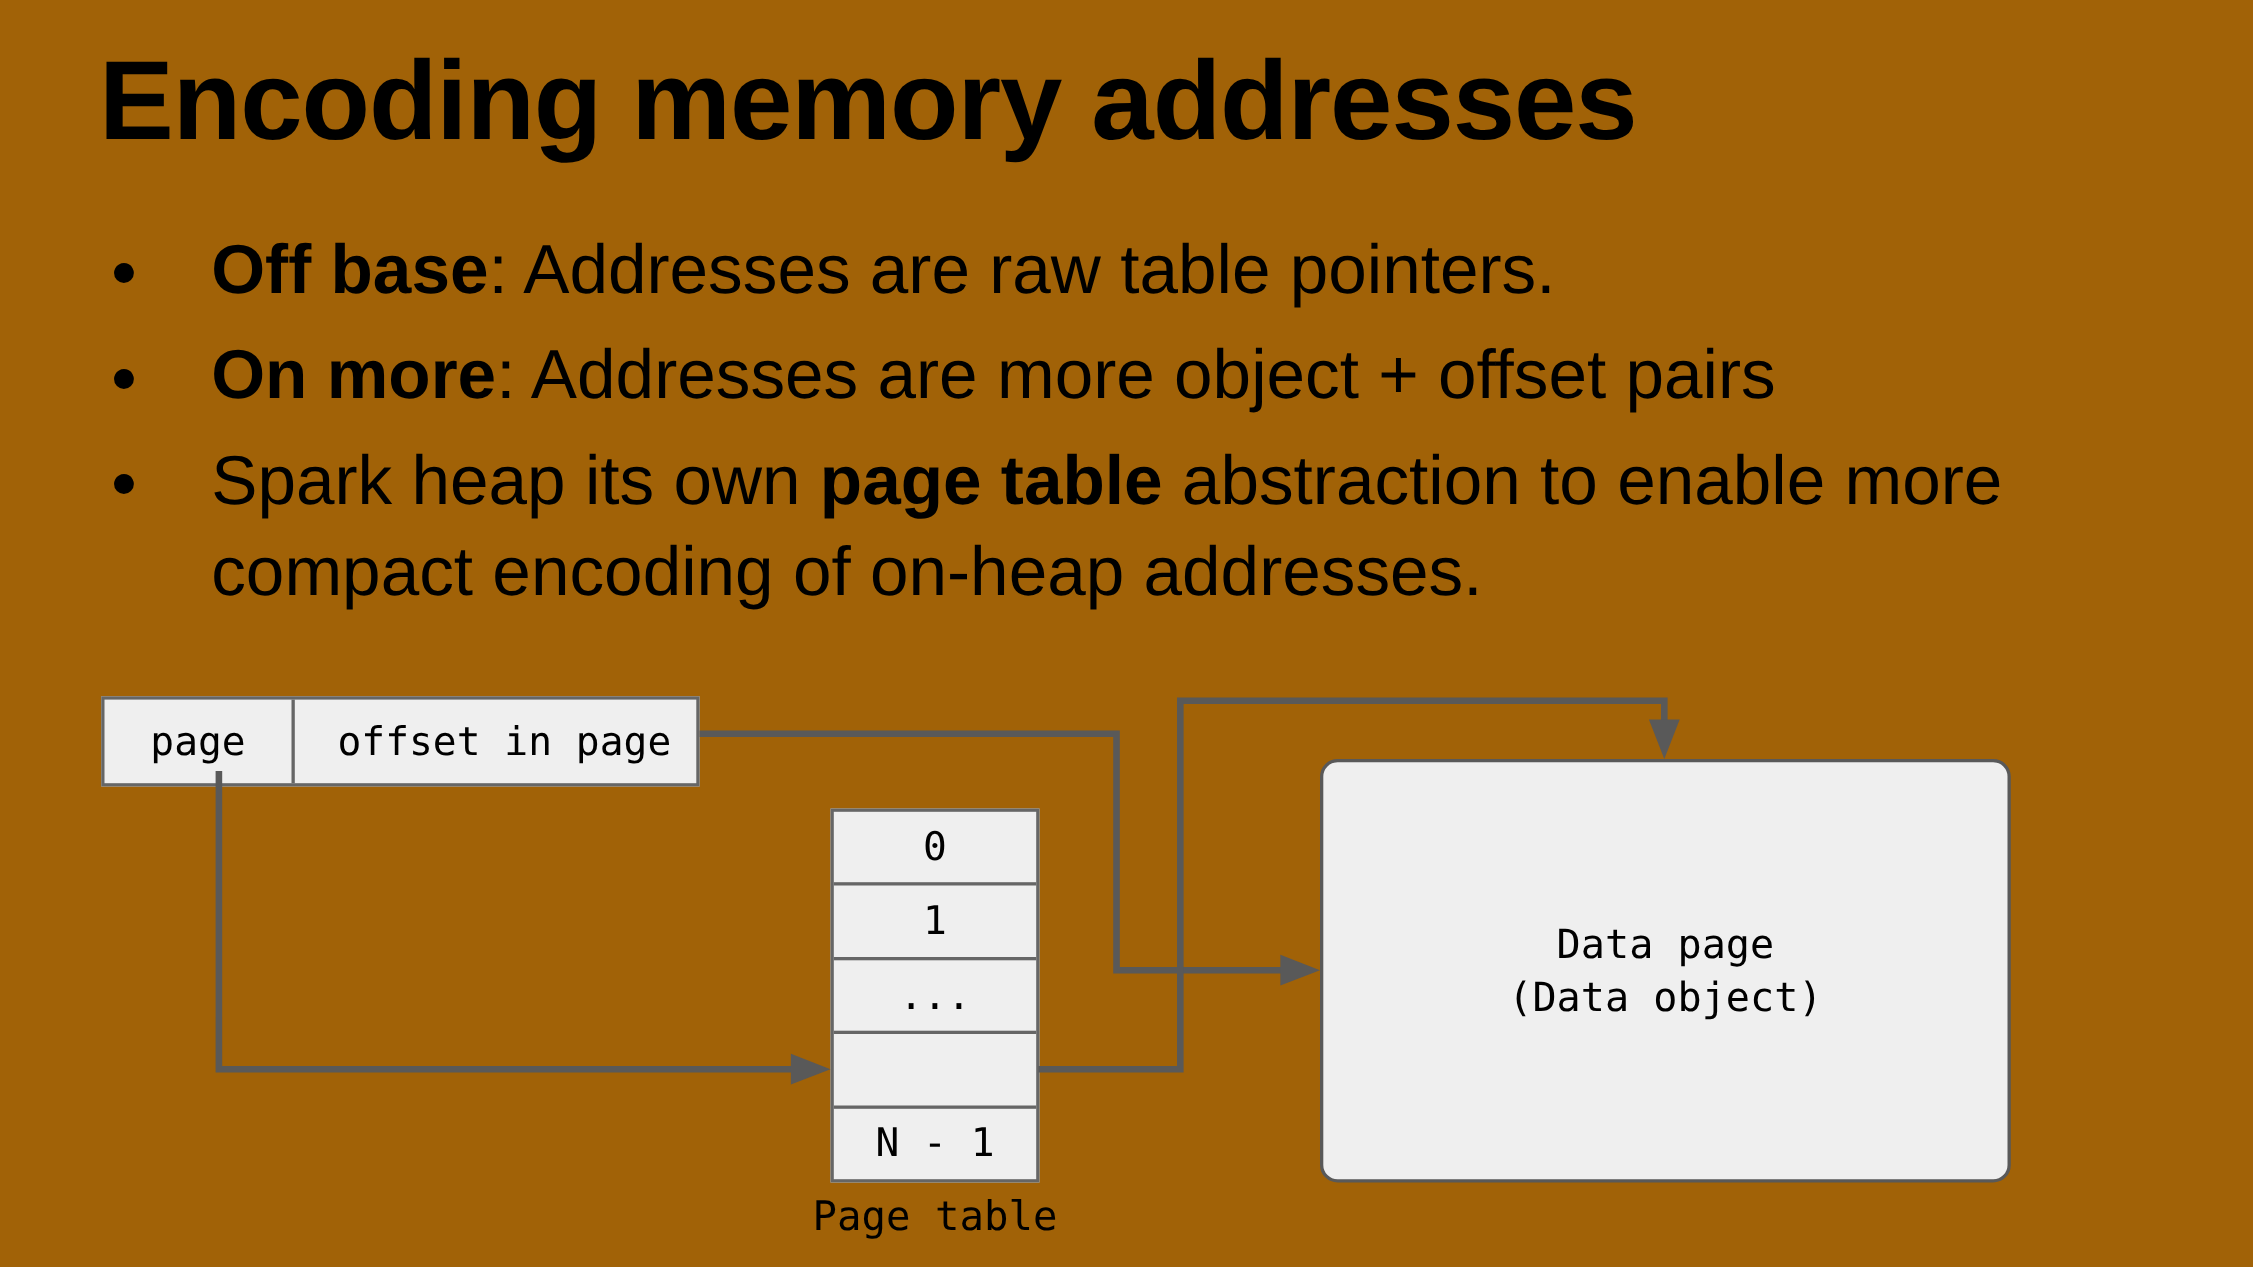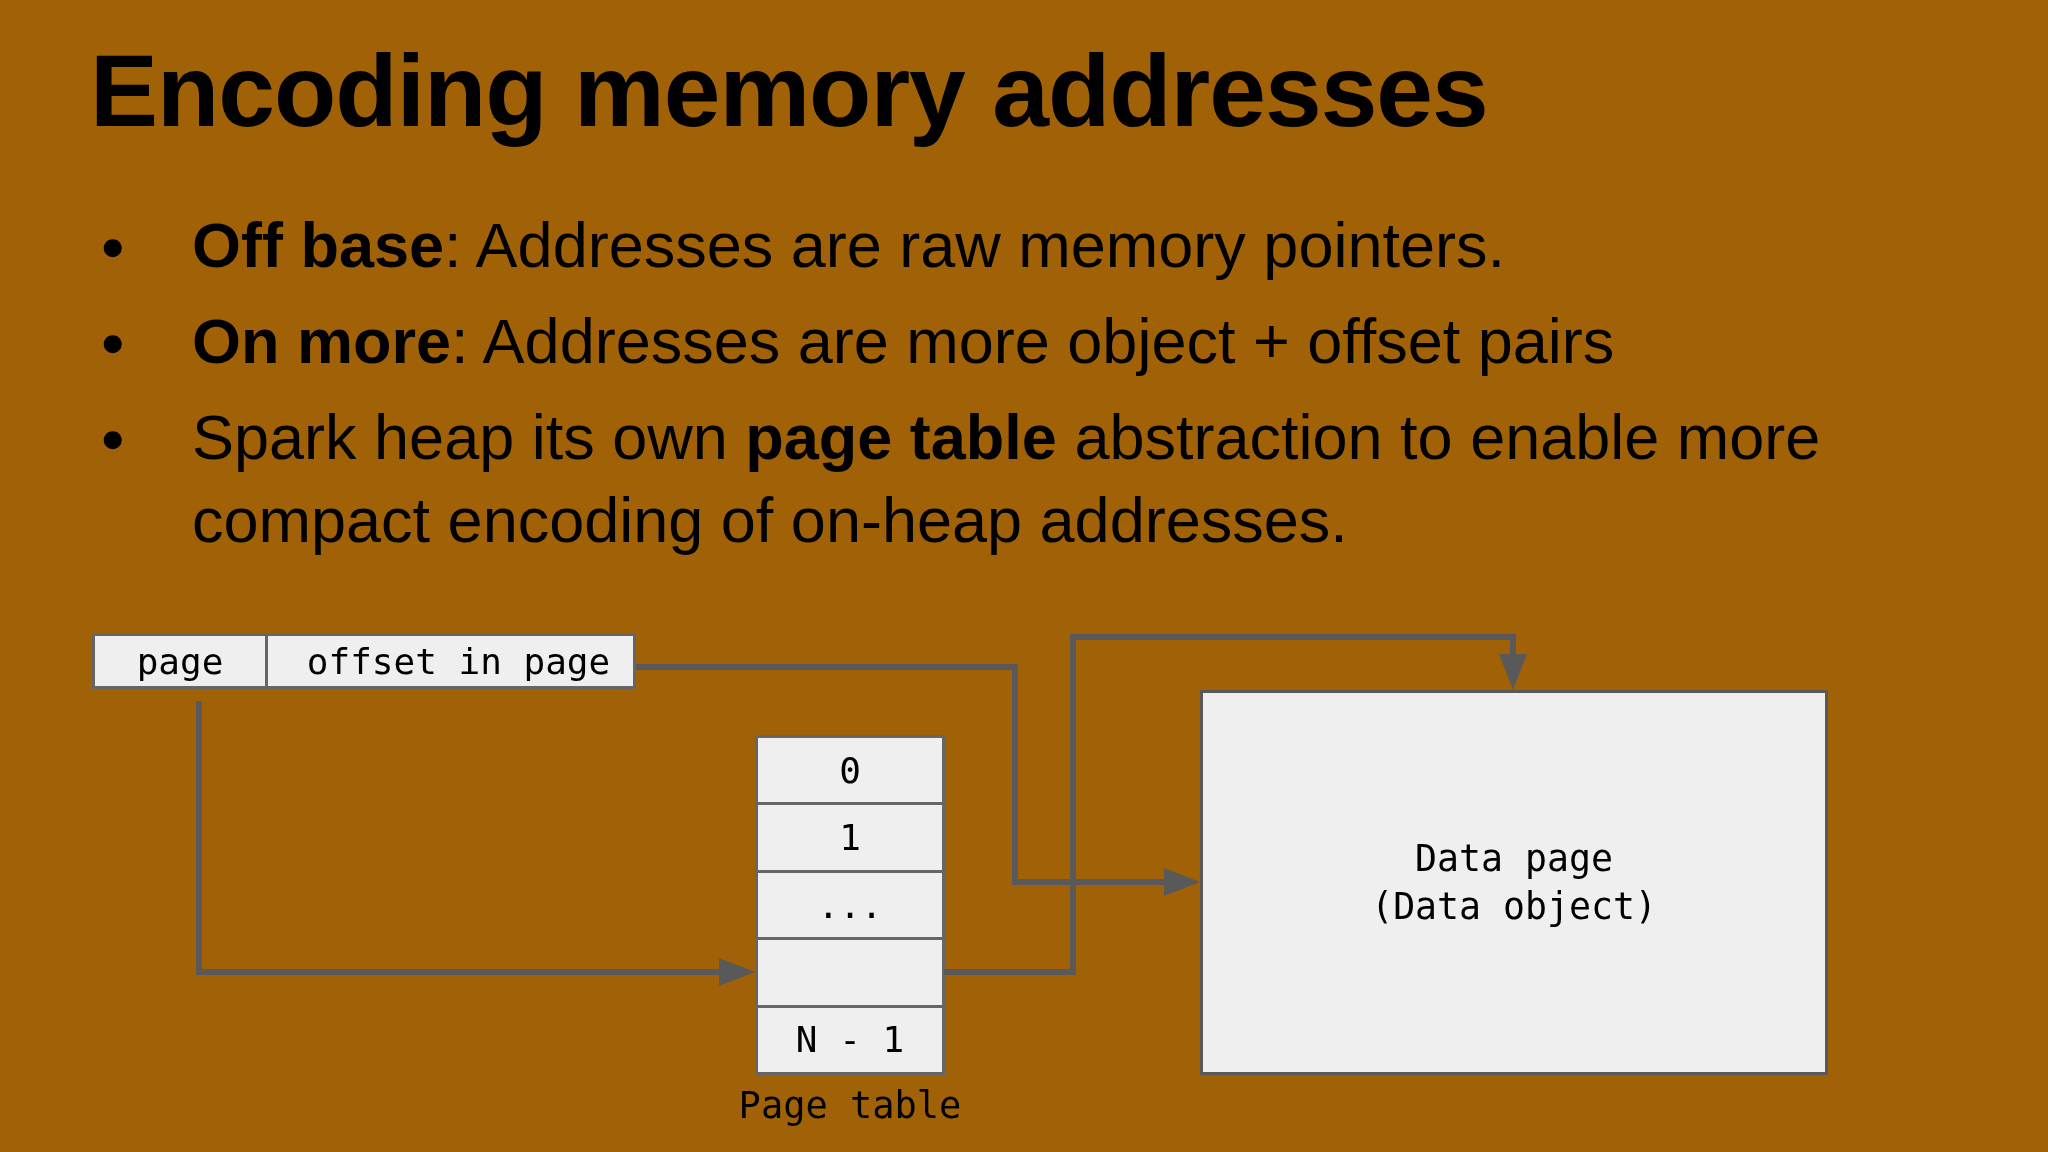--- a/index.html
+++ b/index.html
@@ -35,21 +35,21 @@
   }
   .seg-b{font-weight:bold;}
   
   .dbox{
     position:absolute;box-sizing:border-box;
     background:#efefef;border:3px solid #666666;
     font-family:"DejaVu Sans Mono","Liberation Mono",monospace;
     font-size:36px;color:#000000;
   }
   
-  .addr-box{left:92px;top:633px;width:544px;height:56px;display:flex;}
+  .addr-box{left:92px;top:633px;width:544px;height:82px;display:flex;}
   .addr-cell{
     display:flex;align-items:center;justify-content:center;
     height:100%;box-sizing:border-box;
   }
   .addr-cell.c0{width:173px;border-right:3px solid #666666;}
   .addr-cell.c1{flex:1;padding-left:16px;}
   
   .page-table{left:755px;top:735px;width:190px;height:340px;display:flex;flex-direction:column;}
   .pt-row{
     flex:1;display:flex;align-items:center;justify-content:center;
@@ -60,34 +60,34 @@
     position:absolute;left:700px;top:1086px;width:300px;
     text-align:center;
     font-family:"DejaVu Sans Mono","Liberation Mono",monospace;
     font-size:37px;line-height:40px;color:#000000;
   }
   
   .data-page{
     left:1200px;top:690px;width:628px;height:385px;
     border-color:#595959;
     display:flex;flex-direction:column;align-items:center;justify-content:center;
-    line-height:48px;font-size:36.5px;text-align:center;
+    line-height:48px;font-size:36.5px;text-align:center;border-radius:16px;
   }
   
   .wires{position:absolute;left:0;top:0;width:2048px;height:1152px;pointer-events:none;}
 </style>
 </head>
 <body>
 
 <div class="slide">
 
   <h1 class="title">Encoding memory addresses</h1>
 
   <ul class="bullets">
-      <li><span class="bullet-dot">●</span><span class="seg-b">Off base</span><span class="seg">: Addresses are raw memory pointers.</span></li>
+      <li><span class="bullet-dot">●</span><span class="seg-b">Off base</span><span class="seg">: Addresses are raw table pointers.</span></li>
       <li><span class="bullet-dot">●</span><span class="seg-b">On more</span><span class="seg">: Addresses are more object + offset pairs</span></li>
       <li><span class="bullet-dot">●</span><span class="seg">Spark heap its own </span><span class="seg-b">page table</span><span class="seg"> abstraction to enable more compact encoding of on-heap addresses.</span></li>
     </ul>
 
   <div class="dbox addr-box">
     <div class="addr-cell c0">page</div>
     <div class="addr-cell c1">offset in page</div>
   </div>
 
   <div class="dbox page-table">

